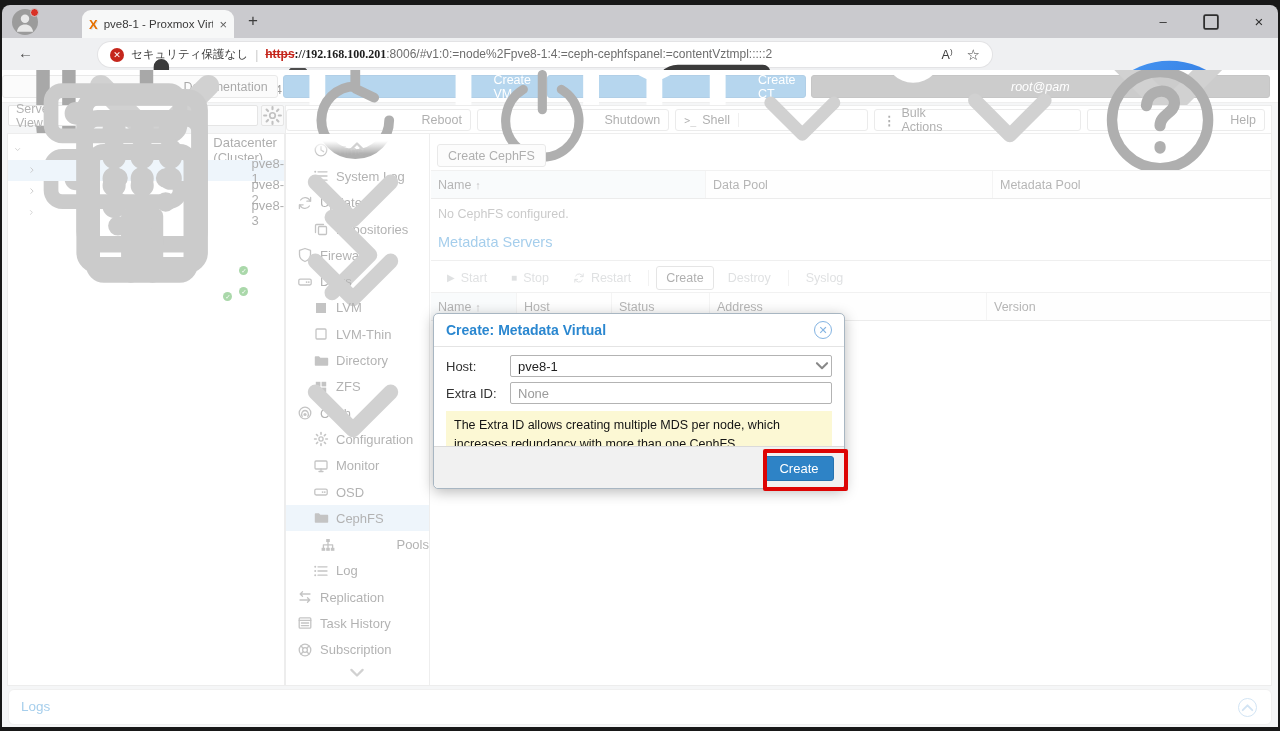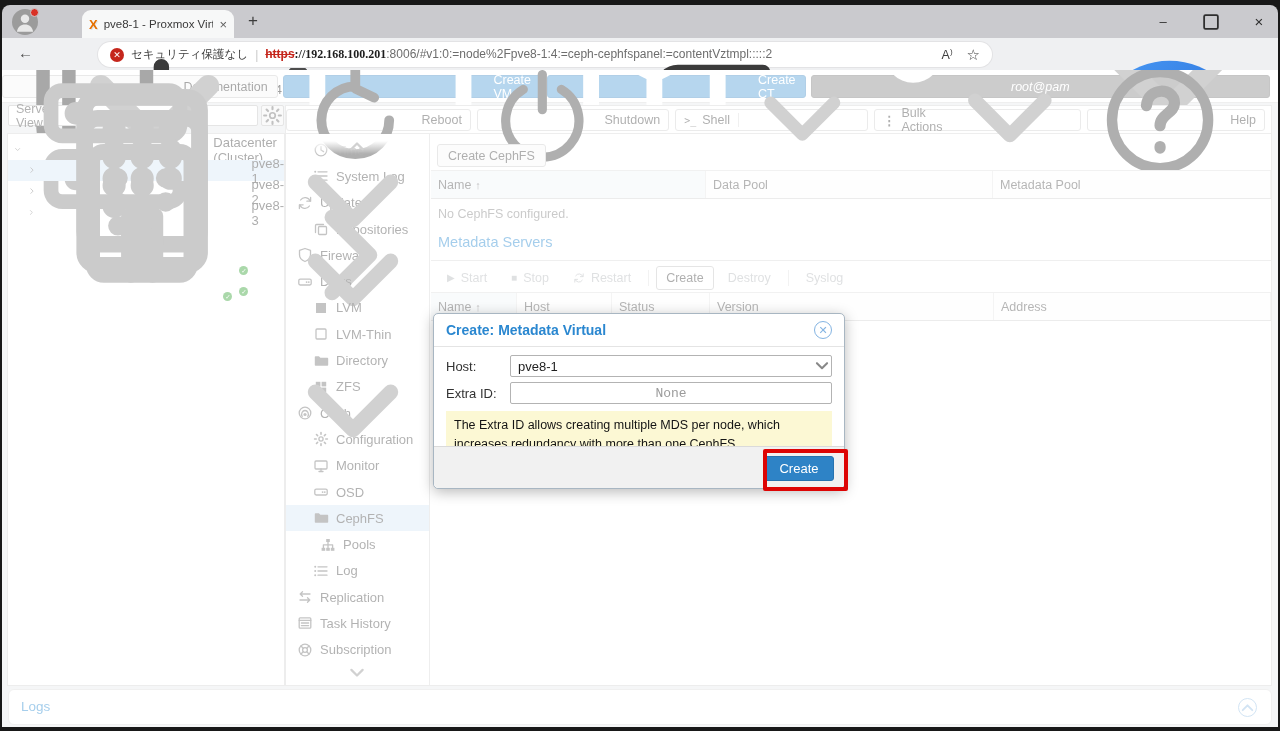--- a/index.html
+++ b/index.html
@@ -116,21 +116,21 @@
   #modal { position:absolute; left:433px; top:313px; width:412px; height:176px; background:#fff; border:1px solid #a8b6c2; border-radius:5px; box-shadow:0 3px 14px rgba(0,0,0,.28); z-index:20; }
   #modal-head { height:33px; display:flex; align-items:center; padding:0 12px; border-bottom:1px solid #e4e4e4; }
   #modal-title { font-size:14px; font-weight:bold; color:#2a87d0; flex:1; }
   .close-circ { width:18px; height:18px; border-radius:50%; border:1.5px solid #84b4e2; color:#84b4e2; font-size:11px; display:flex; align-items:center; justify-content:center; }
   #modal-body { padding:8px 12px 0 12px; }
   .frow { display:flex; align-items:center; margin-bottom:5px; }
   .flabel { width:64px; font-size:13px; color:#333; }
   .combo2 { flex:1; height:22px; border:1px solid #b3b3b3; border-radius:2px; display:flex; align-items:center; padding:0 0 0 7px; font-size:13px; color:#1f1f1f; }
   .combo2 .spacer { flex:1; }
   .combo2 .cbtn { width:18px; display:flex; justify-content:center; color:#888; }
-  .tinput { flex:1; height:22px; border:1px solid #b3b3b3; border-radius:2px; font-family:Liberation Mono, monospace; font-size:13px; padding:0 7px; color:#1f1f1f;text-align:center; }
+  .tinput { flex:1; height:22px; border:1px solid #b3b3b3; border-radius:2px; font-family:Liberation Sans, sans-serif; font-size:13px; padding:0 7px; color:#1f1f1f; }
   .tinput::placeholder { color:#9b9b9b; }
   .hint { margin-top:7px; background:#fcf8d4; padding:5px 8px; font-size:12.5px; color:#141414; line-height:1.5; }
   #modal-foot { position:absolute; left:0; right:0; bottom:0; height:42px; background:#f1f1f1; border-top:1px solid #dadada; border-radius:0 0 5px 5px; }
   #dlg-create { position:absolute; right:10px; top:9px; width:70px; height:25px; background:#2e83c6; border:1px solid #2673b0; border-radius:3px; color:#fff; font-size:13px; display:flex; align-items:center; justify-content:center; }
   #annotation { position:absolute; left:763px; top:449px; width:85px; height:42px; border:4px solid #dd0505; border-radius:2px; z-index:30; }
 
   
   #logsbar { position:absolute; left:6px; right:6px; bottom:2px; height:36px; background:#fff; border:1px solid #dedede; border-radius:6px; }
   #logs-label { position:absolute; left:12px; top:9px; font-size:13.5px; color:#3892d4; }
   .up-circ { position:absolute; right:14px; top:8px; width:19px; height:19px; border-radius:50%; border:1.5px solid #9cc3e6; color:#9cc3e6; display:flex; align-items:center; justify-content:center; }
@@ -584,21 +584,21 @@
               <span>OSD</span>
             </div>
             <div class="nav-row sel" style="padding-left: 27px;">
               <span class="nav-ic">
                 <svg viewBox="0 0 16 16" fill="none" stroke="currentColor" stroke-width="1.3" stroke-linecap="round" stroke-linejoin="round" style="width:100%;height:100%;display:block">
                   <path d="M1.8 4.2c0-.6.5-1 1-1h3.1l1.5 1.5h6.8c.6 0 1 .4 1 1v6.1c0 .6-.4 1-1 1H2.8c-.5 0-1-.4-1-1z" fill="currentColor" stroke="none"></path>
                 </svg>
               </span>
               <span>CephFS</span>
             </div>
-            <div class="nav-row" style="padding-left: 34px;">
+            <div class="nav-row" style="padding-left: 34px; justify-content: space-between;">
               <span class="nav-ic">
                 <svg viewBox="0 0 16 16" fill="none" stroke="currentColor" stroke-width="1.3" stroke-linecap="round" stroke-linejoin="round" style="width:100%;height:100%;display:block">
                   <rect x="6.2" y="2" width="3.6" height="3" fill="currentColor" stroke="none"></rect>
                   <rect x="1.6" y="10.8" width="3.6" height="3" fill="currentColor" stroke="none"></rect>
                   <rect x="6.2" y="10.8" width="3.6" height="3" fill="currentColor" stroke="none"></rect>
                   <rect x="10.8" y="10.8" width="3.6" height="3" fill="currentColor" stroke="none"></rect>
                   <path d="M8 5v2.8M3.4 10.8V7.8h9.2v3M8 7.8v3"></path>
                 </svg>
               </span>
               <span>Pools</span>
@@ -708,25 +708,25 @@
             <div class="ghc first" style="width: 86px;">
               <span>Name</span>
               <span class="arr">↑</span>
             </div>
             <div class="ghc" style="width: 95px;">
               <span>Host</span>
             </div>
             <div class="ghc" style="width: 98px;">
               <span>Status</span>
             </div>
+            <div class="ghc" style="width: 277px;">
+              <span>Address</span>
+            </div>
             <div class="ghc" style="width: auto; flex: 1 1 0%;">
               <span>Version</span>
-            </div>
-            <div class="ghc" style="width: 277px;">
-              <span>Address</span>
             </div>
           </div>
       </div>
     </div>
 
     <div id="logsbar">
       <span id="logs-label">Logs</span>
       <span class="up-circ">
           <span>
             <svg viewBox="0 0 16 16" fill="none" stroke="currentColor" stroke-width="1.3" stroke-linecap="round" stroke-linejoin="round" style="width:100%;height:100%;display:block">

